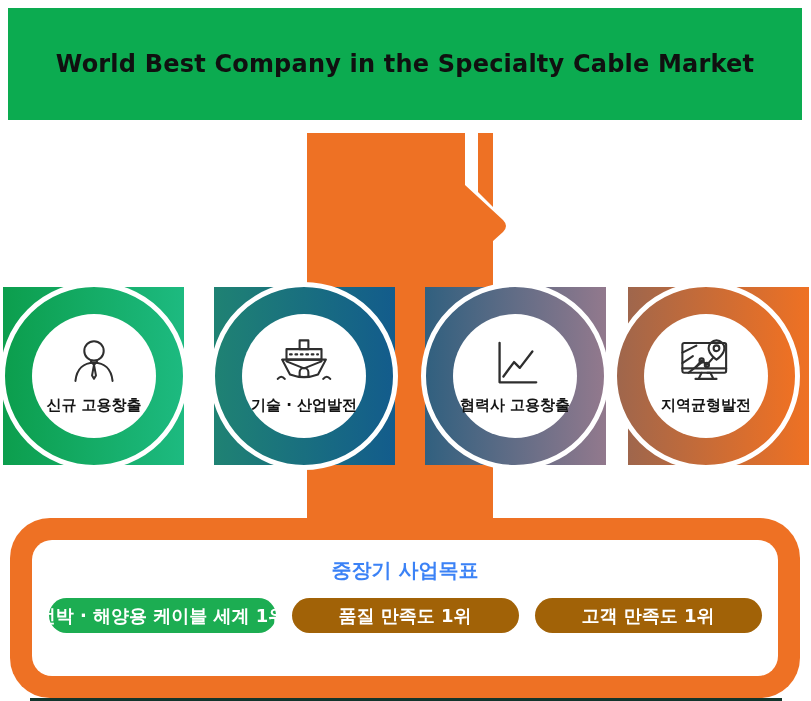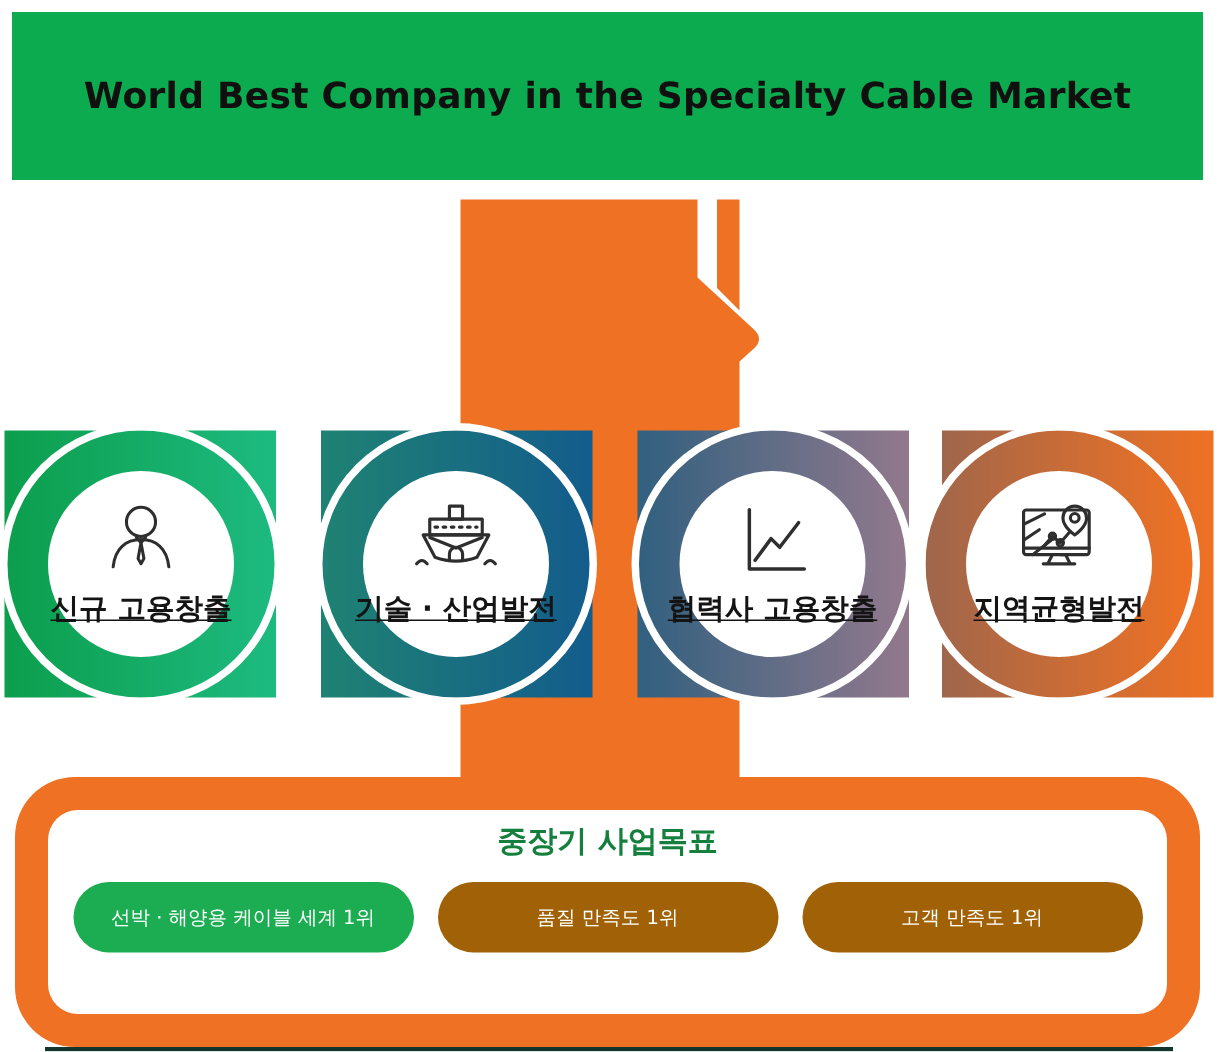--- a/index.html
+++ b/index.html
@@ -24,36 +24,36 @@
     display:flex;align-items:center;justify-content:center;
   }
   .inner{
     width:124px;height:124px;border-radius:50%;background:#ffffff;
     display:flex;flex-direction:column;align-items:center;justify-content:center;
   }
   .ic{width:56px;height:54px;flex:0 0 auto;}
   .ic path,.ic circle,.ic rect,.ic polyline,.ic line{
     fill:none;stroke:#2e2e2e;stroke-width:2.4;stroke-linecap:round;stroke-linejoin:round;
   }
-  .lbl{margin-top:5px;font-size:19px;font-weight:bold;color:#141414;white-space:nowrap;text-decoration:underline;}
+  .lbl{margin-top:5px;font-size:15px;font-weight:bold;color:#141414;white-space:nowrap;}
   
   .goals{
     position:absolute;left:10px;top:518px;width:790px;height:180px;
     border-radius:40px;z-index:3;
   }
   .goals-inner{
     position:absolute;left:22px;top:22px;right:22px;bottom:22px;
     background:#ffffff;border-radius:20px;text-align:center;
   }
-  .goals-title{margin-top:7px;font-size:20px;font-weight:bold;color:#15803d;}
+  .goals-title{margin-top:17px;font-size:20px;font-weight:bold;color:#3b82f6;}
   .pills{display:flex;justify-content:center;gap:16px;margin-top:14px;}
   .pill{
-    width:227px;height:47px;border-radius:24px;
+    width:227px;height:35px;border-radius:24px;
     display:flex;align-items:center;justify-content:center;
-    font-size:13px;font-weight:normal;color:#ffffff;white-space:nowrap;
+    font-size:18px;font-weight:bold;color:#ffffff;white-space:nowrap;
   }
   .bottom-line{position:absolute;left:30px;top:698px;width:752px;height:3px;background:#12352c;z-index:2;}
 </style>
 </head>
 <body>
 
 <div class="stage">
 
   <div class="banner" style="background: rgb(12, 171, 80);">
     <span>World Best Company in the Specialty Cable Market</span>

